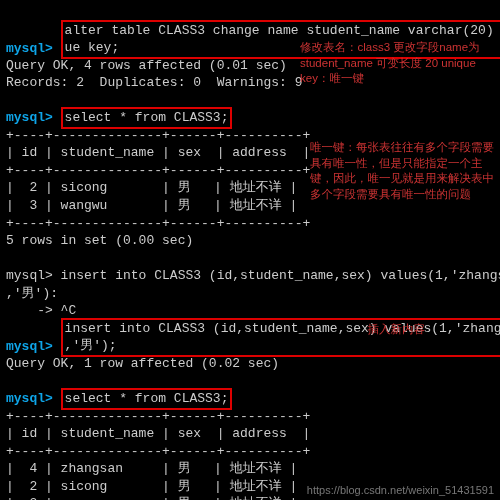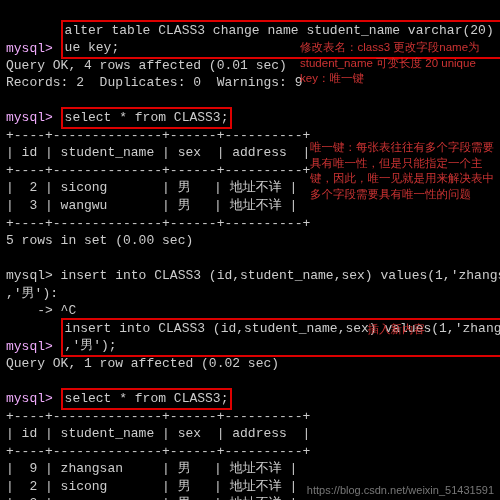--- a/index.html
+++ b/index.html
@@ -12,21 +12,21 @@
     width: 500px;
     height: 500px;
     overflow: hidden;
     position: relative;
   }
   .terminal {
     padding: 4px 6px;
     line-height: 1.35;
     white-space: pre;
   }
-  .prompt { color: #f0abfc; }
+  .prompt { color: #0ea5e9; font-weight: bold; }
   .box-red {
     border: 2px solid #d00;
     display: inline-block;
     padding: 0 2px;
     margin: -2px 0;
   }
   .anno {
     position: absolute;
     color: #c33;
     font-size: 11.5px;
@@ -66,21 +66,21 @@
 <span>,'男'):</span>
 <span>    -&gt; ^C</span>
 <span class="prompt">mysql&gt; </span><span class="box-red"><span>insert into CLASS3 (id,student_name,sex) values(1,'zhangsan'</span>
 <span>,'男');</span></span>
 <span>Query OK, 1 row affected (0.02 sec)</span>
 <span></span>
 <span class="prompt">mysql&gt; </span><span class="box-red"><span>select * from CLASS3;</span></span>
 <span>+----+--------------+------+----------+</span>
 <span>| id | student_name | sex  | address  |</span>
 <span>+----+--------------+------+----------+</span>
-<span>|  9 | zhangsan     | 男   | 地址不详 |</span>
+<span>|  4 | zhangsan     | 男   | 地址不详 |</span>
 <span>|  2 | sicong       | 男   | 地址不详 |</span>
 <span>|  3 | wangwu       | 男   | 地址不详 |</span>
 
 
 </div>
 
 <div class="anno" style="top:40px; left:300px; width:190px;">修改表名：class3 更改字段name为student_name 可变长度 20 unique key：唯一键</div>
 <div class="anno" style="top:140px; left:310px; width:185px;">唯一键：每张表往往有多个字段需要具有唯一性，但是只能指定一个主键，因此，唯一见就是用来解决表中多个字段需要具有唯一性的问题</div>
 <div class="anno" style="top:322px; left:305px; width:120px;text-align:right;">插入新内容</div>
 

